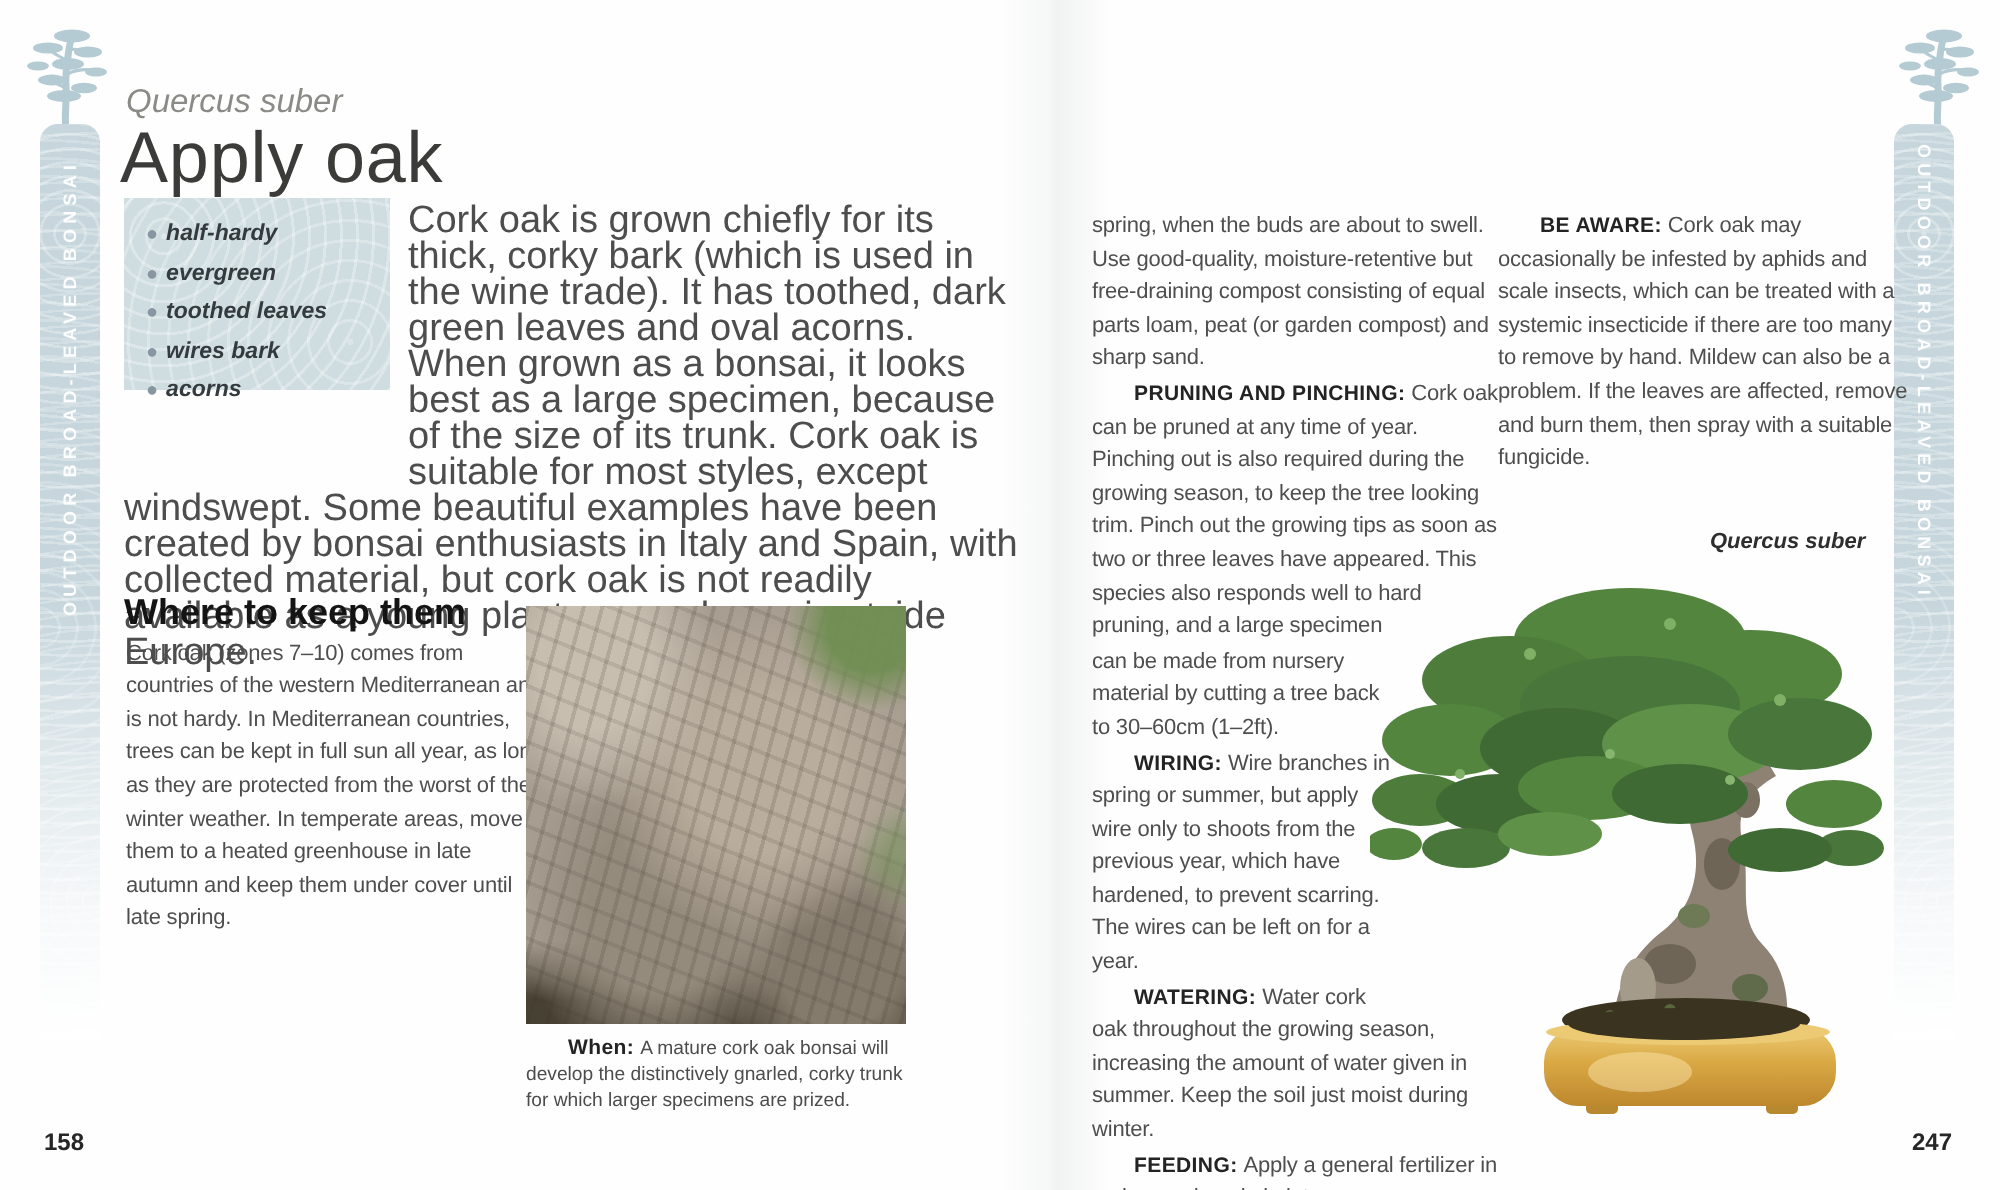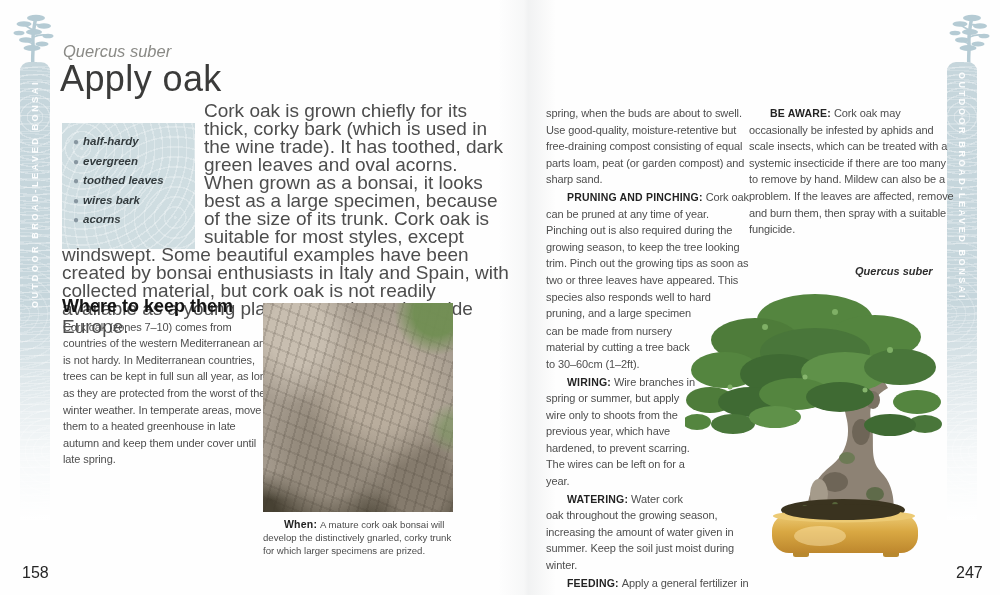--- a/index.html
+++ b/index.html
@@ -28,21 +28,21 @@
     font-size:9px;font-weight:700;letter-spacing:2.6px;color:rgba(255,255,255,0.95);
     display:flex;align-items:center;justify-content:flex-start;}
   .band-left .vlabel{transform:rotate(180deg);}
   .tree-glyph{position:absolute;width:44px;height:54px;}
   .tree-glyph-left{left:12px;top:13px;}
   .tree-glyph-right{left:948px;top:13px;}
   
   .latin-title{position:absolute;left:63px;top:42px;font-size:16.5px;font-style:italic;color:#8a8a86;}
   .common-title{position:absolute;left:60px;top:58px;font-size:36px;letter-spacing:.4px;color:#3b3b3a;}
   
-  .traits{position:absolute;left:62px;top:123px;width:133px;height:126px;
+  .traits{position:absolute;left:62px;top:99px;width:133px;height:96px;
     background-color:#cfdde1;
     background-image:
       repeating-radial-gradient(circle at 15% 20%,rgba(255,255,255,0.30) 0 1.5px,rgba(255,255,255,0) 1.5px 8px),
       repeating-radial-gradient(circle at 85% 75%,rgba(255,255,255,0.25) 0 1.5px,rgba(255,255,255,0) 1.5px 10px);
     padding:9px 0 0 11px;box-sizing:border-box;}
   .traits ul{list-style:none;margin:0;padding:0;}
   .traits li{font-size:11.5px;line-height:18.5px;font-weight:700;font-style:italic;color:#333b3e;}
   .traits li .dot{color:#8796a0;margin-right:4px;font-style:normal;font-size:10px;}
   
   .intro{position:absolute;left:62px;top:102px;width:448px;font-size:19px;line-height:18px;color:#4d4d4d;}
@@ -67,21 +67,21 @@
       radial-gradient(ellipse at 18% 14%,#c8beb0 0 28px,rgba(200,190,176,0) 62px),
       radial-gradient(ellipse at 62% 40%,#b9ad9d 0 36px,rgba(185,173,157,0) 78px),
       radial-gradient(ellipse at 35% 72%,#958b7d 0 34px,rgba(149,139,125,0) 70px),
       radial-gradient(ellipse at 82% 86%,#857b6d 0 28px,rgba(133,123,109,0) 58px),
       linear-gradient(to top,#474133 0 12px,rgba(71,65,51,0) 42px);}
   .bark-caption{position:absolute;left:263px;top:518px;width:198px;font-size:9.6px;line-height:12.8px;color:#4c4c4c;}
   
   .tree-caption{position:absolute;left:855px;top:265px;font-size:11px;font-weight:700;font-style:italic;color:#2e2e2e;}
   .bonsai{position:absolute;left:685px;top:282px;width:258px;height:282px;}
   
-  .folio{position:absolute;top:564px;font-size:16px;font-weight:400;color:#262626;}
+  .folio{position:absolute;top:564px;font-size:12px;font-weight:700;color:#262626;}
   .folio-left{left:22px;}
   .folio-right{left:956px;}
 </style>
 </head>
 <body>
 
 <div class="spread">
 
   <div class="gutter"></div>
 

